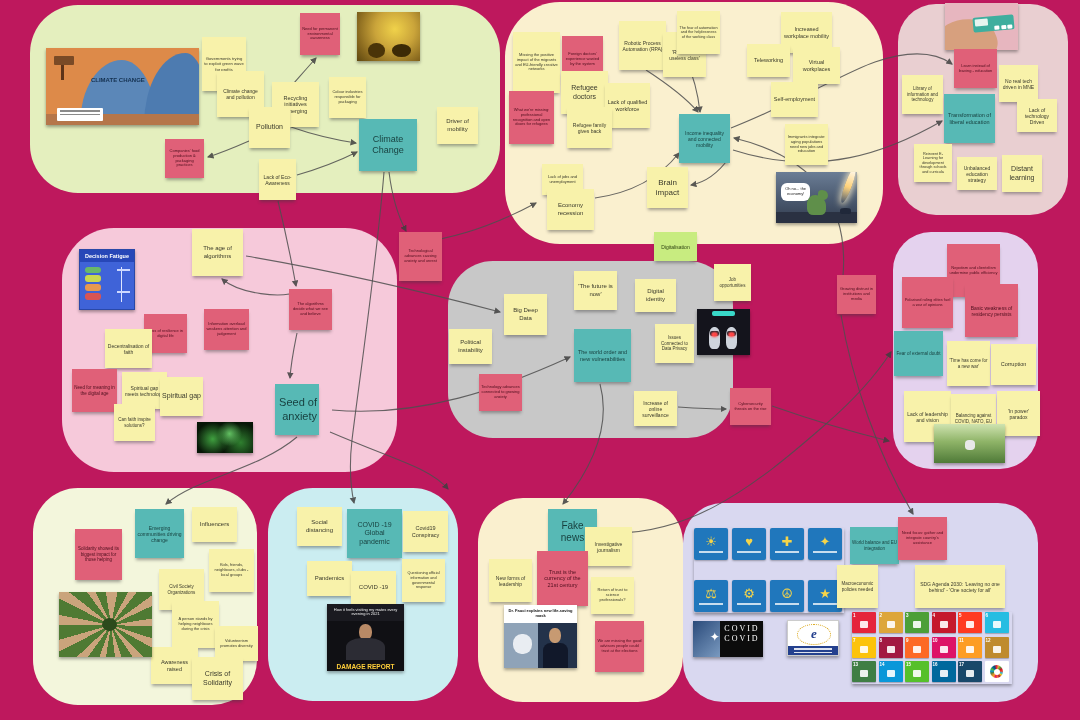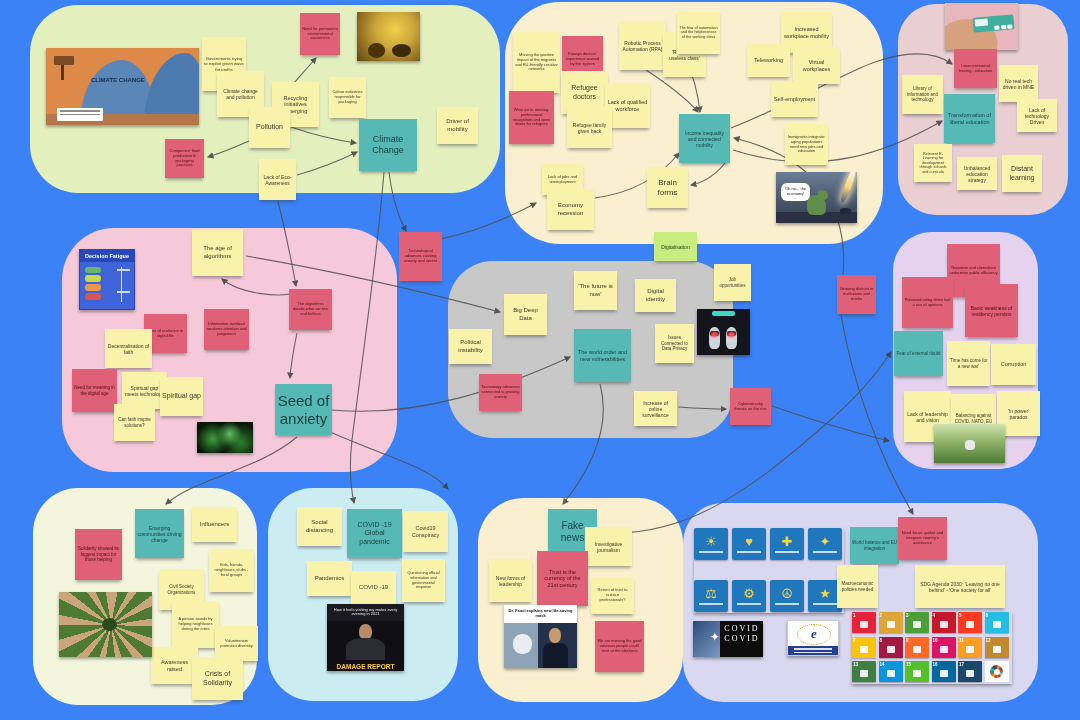--- a/index.html
+++ b/index.html
@@ -1,16 +1,16 @@
 <!DOCTYPE html>
 <html><head>
 <meta charset="utf-8">
 <style>
   html,body{margin:0;padding:0;background:#fff;font-family:"Liberation Sans",sans-serif;}
-  #board{position:relative;width:1080px;height:720px;background:#3b82f6;overflow:hidden;}
+  #board{position:relative;width:1080px;height:720px;background:#be185d;overflow:hidden;}
   .zone{position:absolute;}
   #wires{position:absolute;left:0;top:0;pointer-events:none;}
   .note{position:absolute;display:flex;align-items:center;justify-content:center;text-align:center;
         padding:2px;box-sizing:border-box;line-height:1.2;word-break:break-word;overflow:hidden;
         box-shadow:0 3px 3px -1px rgba(60,60,60,.45);}
   .yellow{background:#f8f2aa;color:#3a3a2c;}
   .red{background:#e06078;color:#4f0f1e;}
   .teal{background:#57b9b5;color:#173f3e;}
   .green{background:#c8ec80;color:#2f4312;}
   .img{position:absolute;overflow:hidden;box-shadow:0 2px 3px rgba(0,0,0,.35);}
@@ -179,21 +179,21 @@
     <div class="note yellow" style="left: 677px; top: 11px; width: 43px; height: 43px; font-size: 3.8px;">The fear of automation and the helplessness of the working class</div>
     <div class="note yellow" style="left: 561px; top: 71px; width: 47px; height: 43px; font-size: 7px;">Refugee doctors</div>
     <div class="note yellow" style="left: 605px; top: 83px; width: 45px; height: 45px; font-size: 5.5px;">Lack of qualified workforce</div>
     <div class="note yellow" style="left: 567px; top: 107px; width: 45px; height: 41px; font-size: 5px;">Refugee family gives back</div>
     <div class="note red" style="left: 509px; top: 91px; width: 45px; height: 53px; font-size: 4px;">What we're missing: professional recognition and open doors for refugees</div>
     <div class="note yellow" style="left: 781px; top: 12px; width: 51px; height: 41px; font-size: 5.5px;">Increased workplace mobility</div>
     <div class="note yellow" style="left: 747px; top: 44px; width: 43px; height: 33px; font-size: 5.5px;">Teleworking</div>
     <div class="note yellow" style="left: 793px; top: 47px; width: 47px; height: 37px; font-size: 5.5px;">Virtual workplaces</div>
     <div class="note yellow" style="left: 771px; top: 82px; width: 47px; height: 35px; font-size: 5.5px;">Self-employment</div>
     <div class="note teal" style="left: 679px; top: 114px; width: 51px; height: 49px; font-size: 5px;">Income inequality and connected mobility</div>
-    <div class="note yellow" style="left: 647px; top: 167px; width: 41px; height: 41px; font-size: 8px;">Brain forms</div>
+    <div class="note yellow" style="left: 647px; top: 167px; width: 41px; height: 41px; font-size: 8px;">Brain impact</div>
     <div class="note yellow" style="left: 785px; top: 124px; width: 43px; height: 41px; font-size: 4px;">Immigrants integrate: aging populations need new jobs and education</div>
     <div class="img img-dino" style="left: 776px; top: 172px; width: 81px; height: 51px;">
       <div class="abs meteor"></div>
       <div class="abs dino-ground"></div>
       <div class="abs dino-body"></div>
       <div class="abs dino-head"></div>
       <div class="abs dino-ele"></div>
       <div class="abs bubble">Oh no... the economy!</div>
     </div>
     <div class="note yellow" style="left: 542px; top: 164px; width: 41px; height: 31px; font-size: 4px;">Lack of jobs and unemployment</div>
@@ -230,21 +230,21 @@
     </div>
     <div class="note yellow" style="left: 192px; top: 229px; width: 51px; height: 47px; font-size: 6px;">The age of algorithms</div>
     <div class="note red" style="left: 289px; top: 289px; width: 43px; height: 41px; font-size: 4px;">The algorithms decide what we see and believe</div>
     <div class="note red" style="left: 204px; top: 309px; width: 45px; height: 41px; font-size: 4px;">Information overload weakens attention and judgement</div>
     <div class="note red" style="left: 144px; top: 314px; width: 43px; height: 39px; font-size: 4px;">Loss of resilience in digital life</div>
     <div class="note yellow" style="left: 105px; top: 329px; width: 47px; height: 39px; font-size: 5px;">Decentralisation of faith</div>
     <div class="note red" style="left: 72px; top: 369px; width: 45px; height: 43px; font-size: 4.5px;">Need for meaning in the digital age</div>
     <div class="note yellow" style="left: 122px; top: 372px; width: 45px; height: 37px; font-size: 5px;">Spiritual gap meets technology</div>
     <div class="note yellow" style="left: 160px; top: 377px; width: 43px; height: 39px; font-size: 7px;">Spiritual gap</div>
     <div class="note yellow" style="left: 114px; top: 404px; width: 41px; height: 37px; font-size: 4.5px;">Can faith inspire solutions?</div>
-    <div class="note teal" style="left: 275px; top: 384px; width: 57px; height: 51px; font-size: 15px;">Seed of anxiety</div>
+    <div class="note teal" style="left: 275px; top: 384px; width: 44px; height: 51px; font-size: 11px; text-align: right;">Seed of anxiety</div>
     <div class="img img-neurons" style="left: 197px; top: 422px; width: 56px; height: 31px;"></div>
     <div class="note yellow" style="left: 504px; top: 294px; width: 43px; height: 41px; font-size: 6px;">Big Deep Data</div>
     <div class="note yellow" style="left: 574px; top: 271px; width: 43px; height: 39px; font-size: 6px;">'The future is now'</div>
     <div class="note yellow" style="left: 635px; top: 279px; width: 41px; height: 33px; font-size: 6px;">Digital identity</div>
     <div class="note yellow" style="left: 449px; top: 329px; width: 43px; height: 35px; font-size: 6px;">Political instability</div>
     <div class="note teal" style="left: 574px; top: 329px; width: 57px; height: 53px; font-size: 5.5px;">The world order and new vulnerabilities</div>
     <div class="note yellow" style="left: 655px; top: 324px; width: 39px; height: 39px; font-size: 4.5px;">Issues Connected to Data Privacy</div>
     <div class="img img-robots" style="left: 697px; top: 309px; width: 53px; height: 46px;">
       <div class="abs rb-bar"></div>
       <div class="robot" style="left: 22%;">

